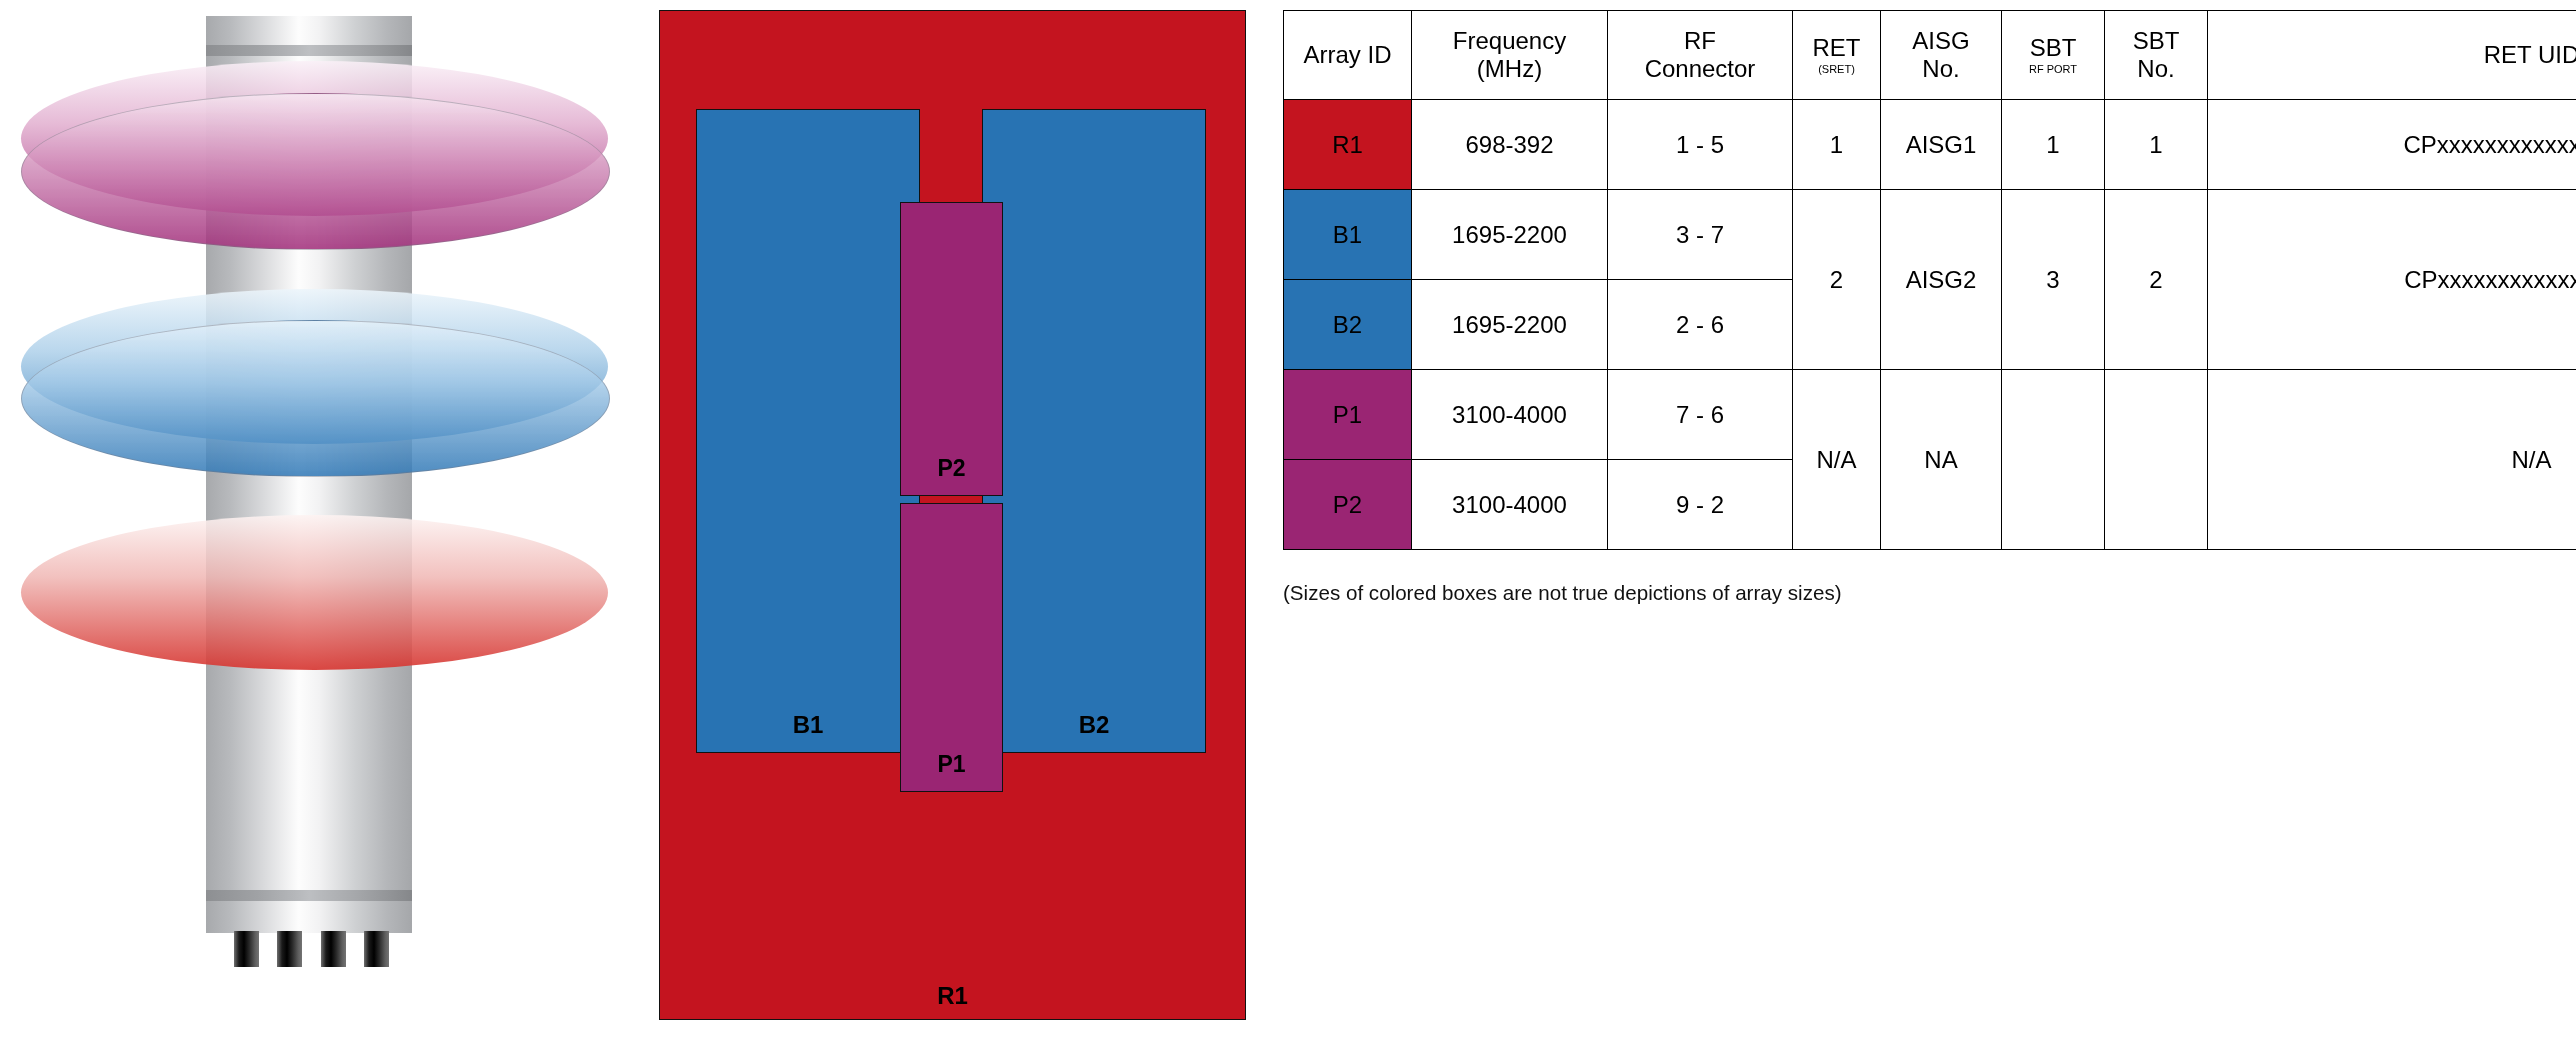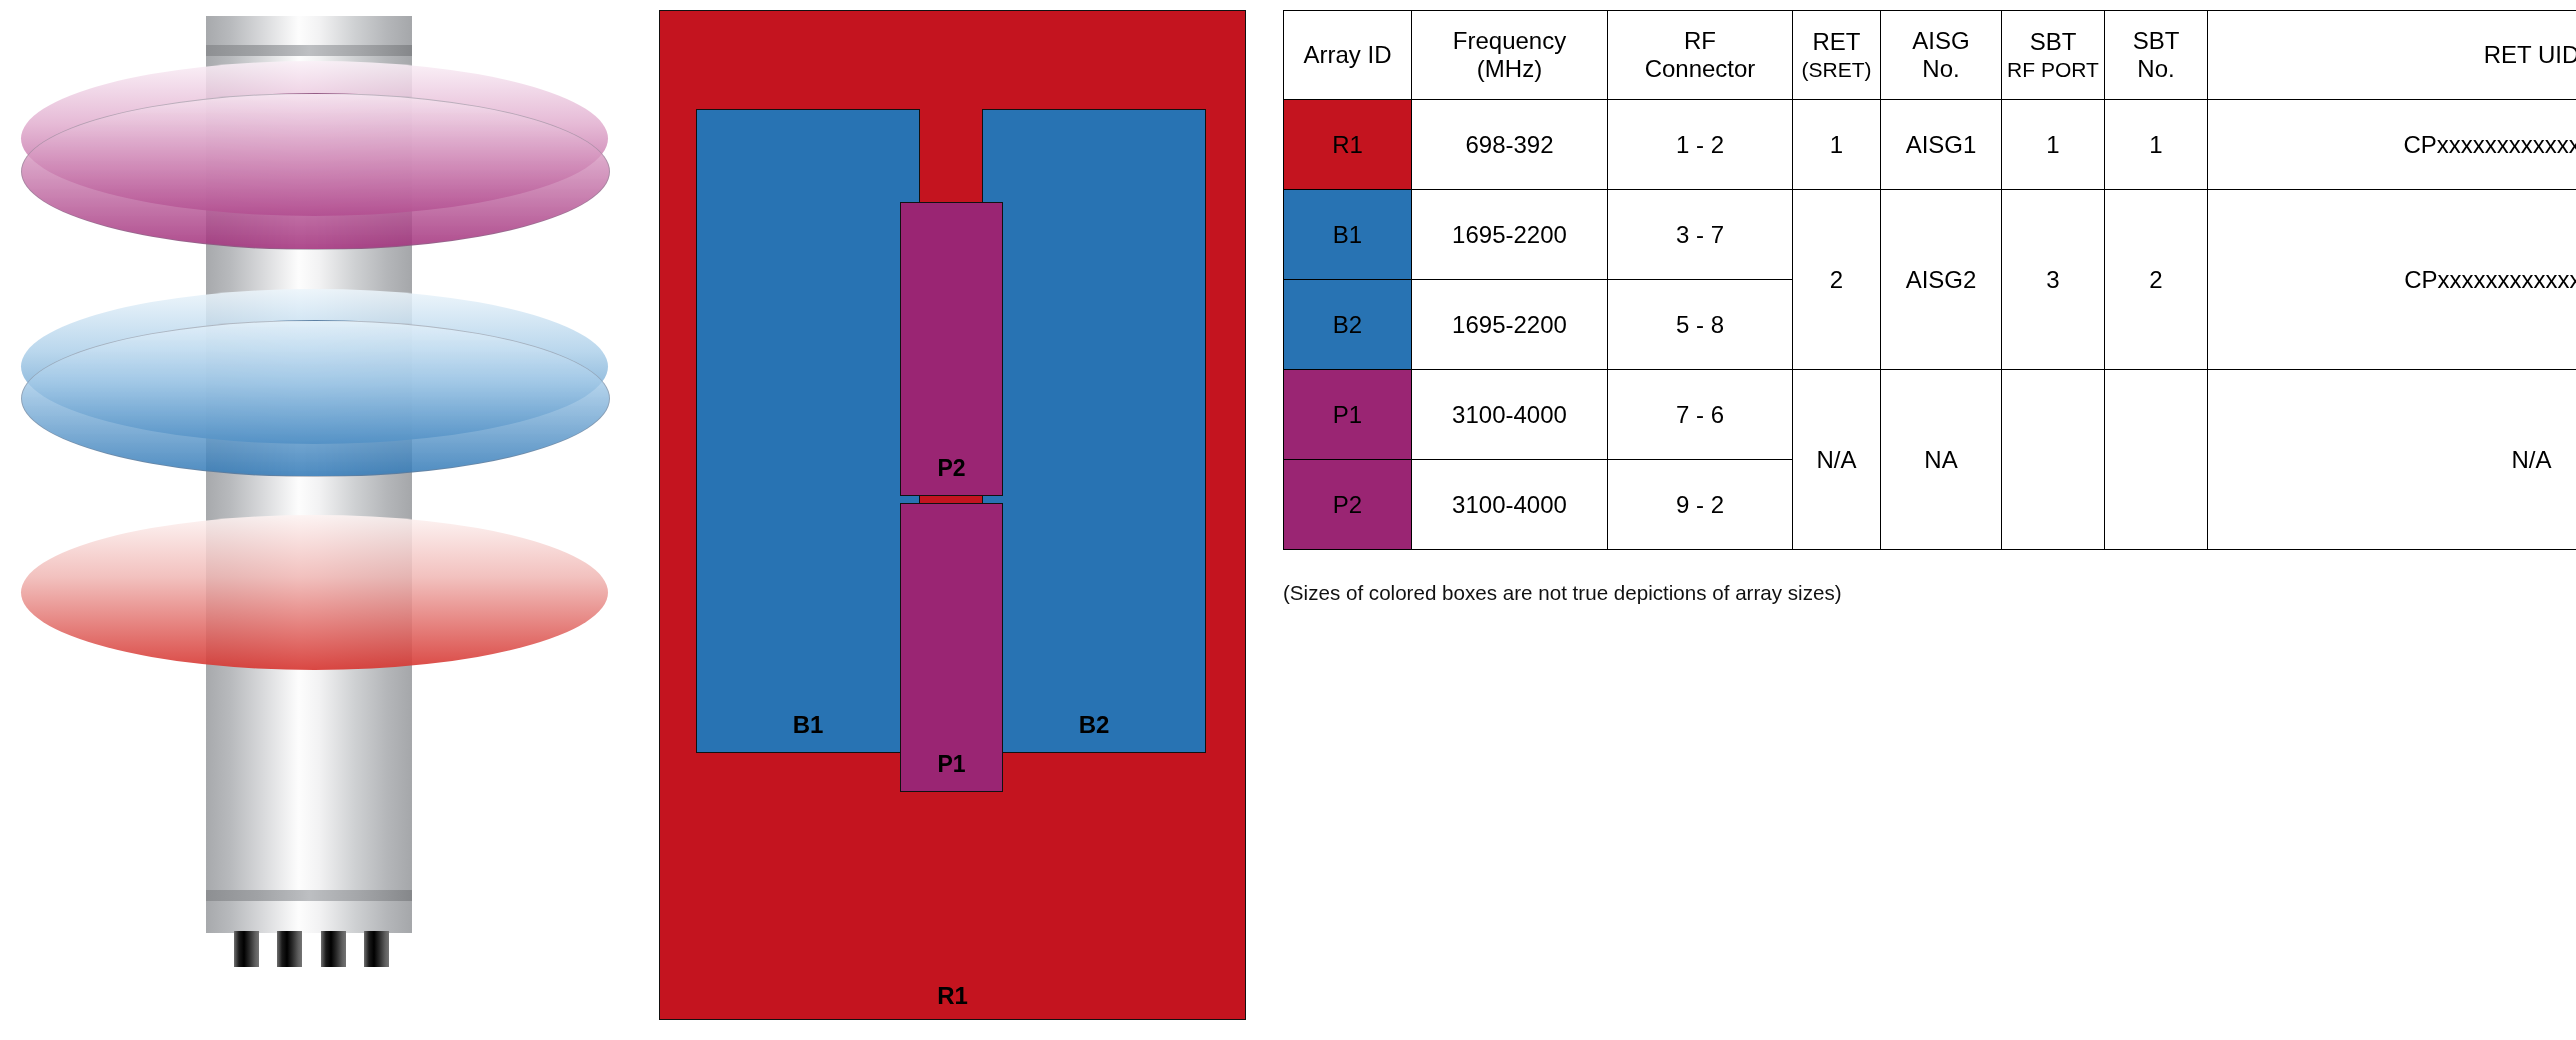--- a/index.html
+++ b/index.html
@@ -47,21 +47,21 @@
     font-weight:bold;font-size:24px;color:#000;}
 
   
   .table-panel{position:absolute;left:1283px;top:10.3px;width:1577px;}
   table.cfg{border-collapse:collapse;width:1571px;table-layout:fixed;
     font-size:24px;color:#000;}
   table.cfg td,table.cfg th{border:1.5px solid #000;text-align:center;
     vertical-align:middle;font-weight:normal;padding:0;}
   table.cfg thead th{height:88px;line-height:1.08;}
   table.cfg tbody td{height:89px;}
-  .sub{display:block;font-size:21px;line-height:1.25;}
+  .sub{display:block;font-size:11px;line-height:1.25;}
   .ln{display:block;line-height:1.2;}
   .c-red{background:#C4141F;}
   .c-blue{background:#2873B3;}
   .c-mag{background:#9A2573;}
   .col-id{width:128px;}
   .col-freq{width:196px;}
   .col-rf{width:185px;}
   .col-ret{width:88px;}
   .col-aisg{width:121px;}
   .col-sbtp{width:103px;}
@@ -155,21 +155,21 @@
           <th>
             <span class="ln">RET UID</span>
           </th>
         </tr>
       </thead>
       <tbody>
 
         <tr>
           <td class="c-red">R1</td>
           <td>698-392</td>
-          <td>1 - 2</td>
+          <td>1 - 5</td>
           <td>1</td>
           <td>AISG1</td>
           <td>1</td>
           <td>1</td>
           <td>CPxxxxxxxxxxxxxxxxR1</td>
         </tr>
 
         <tr>
           <td class="c-blue">B1</td>
           <td>1695-2200</td>
@@ -177,21 +177,21 @@
           <td rowspan="2">2</td>
           <td rowspan="2">AISG2</td>
           <td rowspan="2">3</td>
           <td rowspan="2">2</td>
           <td rowspan="2">CPxxxxxxxxxxxxxxxxB1</td>
         </tr>
 
         <tr>
           <td class="c-blue">B2</td>
           <td>1695-2200</td>
-          <td>5 - 8</td>
+          <td>2 - 6</td>
         </tr>
 
         <tr>
           <td class="c-mag">P1</td>
           <td>3100-4000</td>
           <td>7 - 6</td>
           <td rowspan="2">N/A</td>
           <td rowspan="2">NA</td>
           <td rowspan="2"></td>
           <td rowspan="2"></td>

